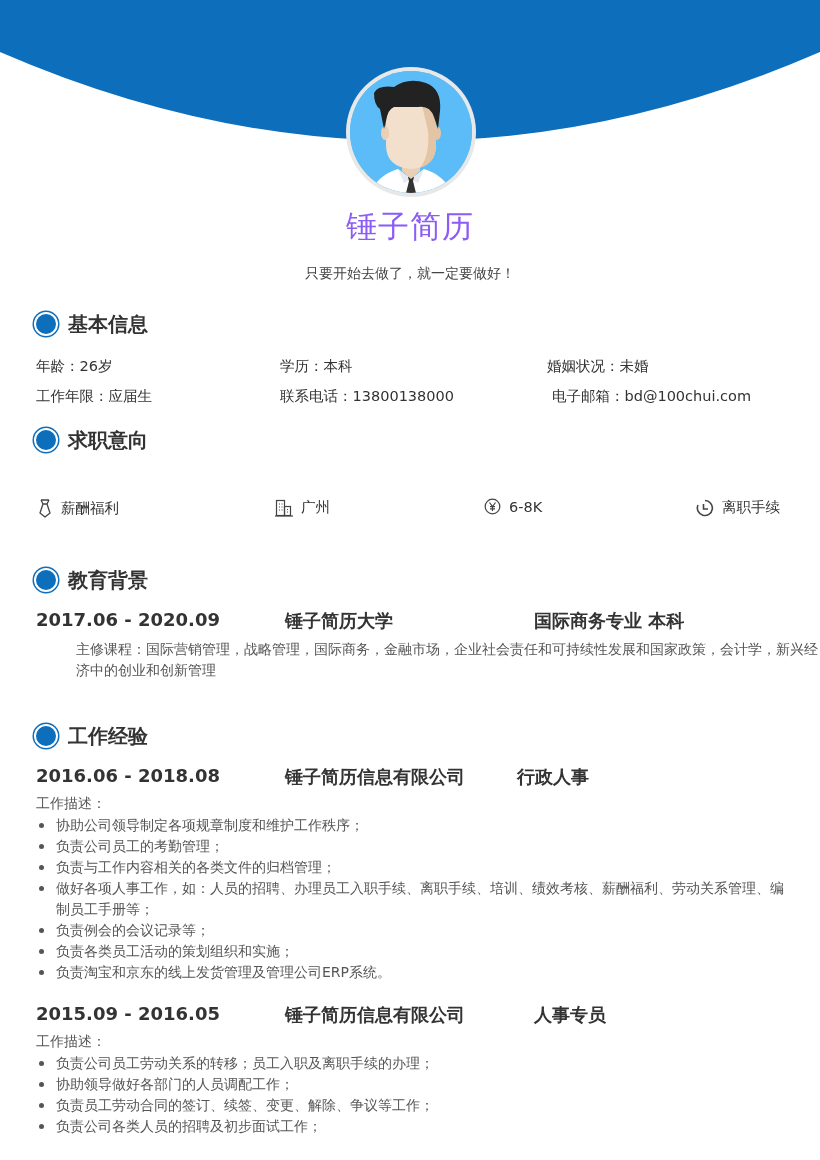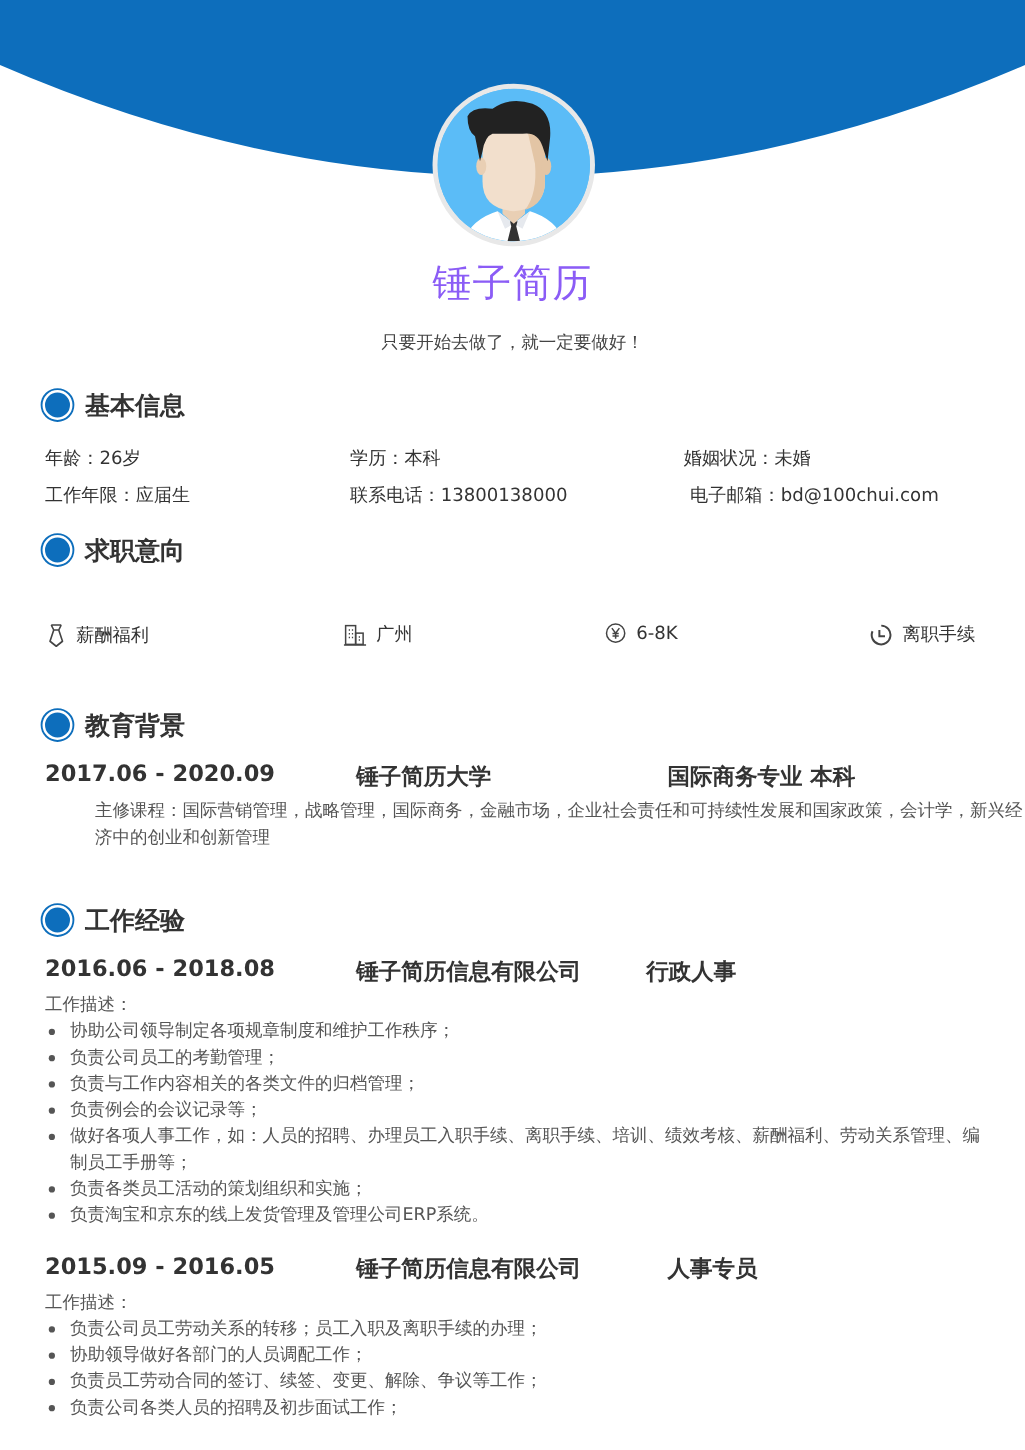--- a/index.html
+++ b/index.html
@@ -162,22 +162,22 @@
 <div class="entry-head" style="top:765px;">
   <span style="left:0;">2016.06 - 2018.08</span>
   <span style="left:249px;">锤子简历信息有限公司</span>
   <span style="left:481px;font-family:Liberation Mono, monospace;">行政人事</span>
 </div>
 <div class="desc-label" style="top:795px;">工作描述：</div>
 <ul class="bullets" style="top:815px;">
   <li>协助公司领导制定各项规章制度和维护工作秩序；</li>
   <li>负责公司员工的考勤管理；</li>
   <li>负责与工作内容相关的各类文件的归档管理；</li>
+  <li>做好各项人事工作，如：人员的招聘、办理员工入职手续、离职手续、培训、绩效考核、薪酬福利、劳动关系管理、编制员工手册等；</li>
   <li>负责例会的会议记录等；</li>
-  <li>做好各项人事工作，如：人员的招聘、办理员工入职手续、离职手续、培训、绩效考核、薪酬福利、劳动关系管理、编制员工手册等；</li>
   <li>负责各类员工活动的策划组织和实施；</li>
   <li>负责淘宝和京东的线上发货管理及管理公司ERP系统。</li>
 </ul>
 
 <div class="entry-head" style="top:1003px;">
   <span style="left:0;">2015.09 - 2016.05</span>
   <span style="left:249px;">锤子简历信息有限公司</span>
   <span style="left:498px;">人事专员</span>
 </div>
 <div class="desc-label" style="top:1033px;">工作描述：</div>

